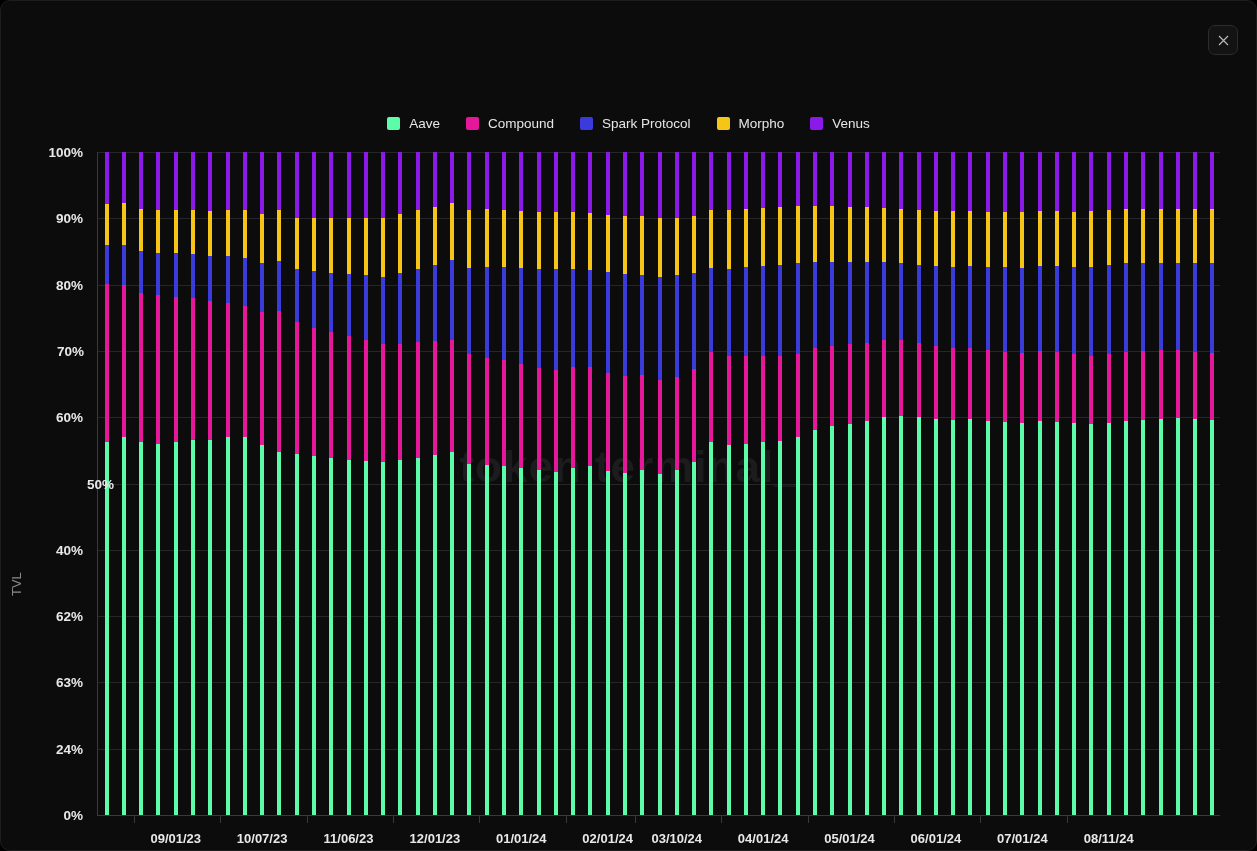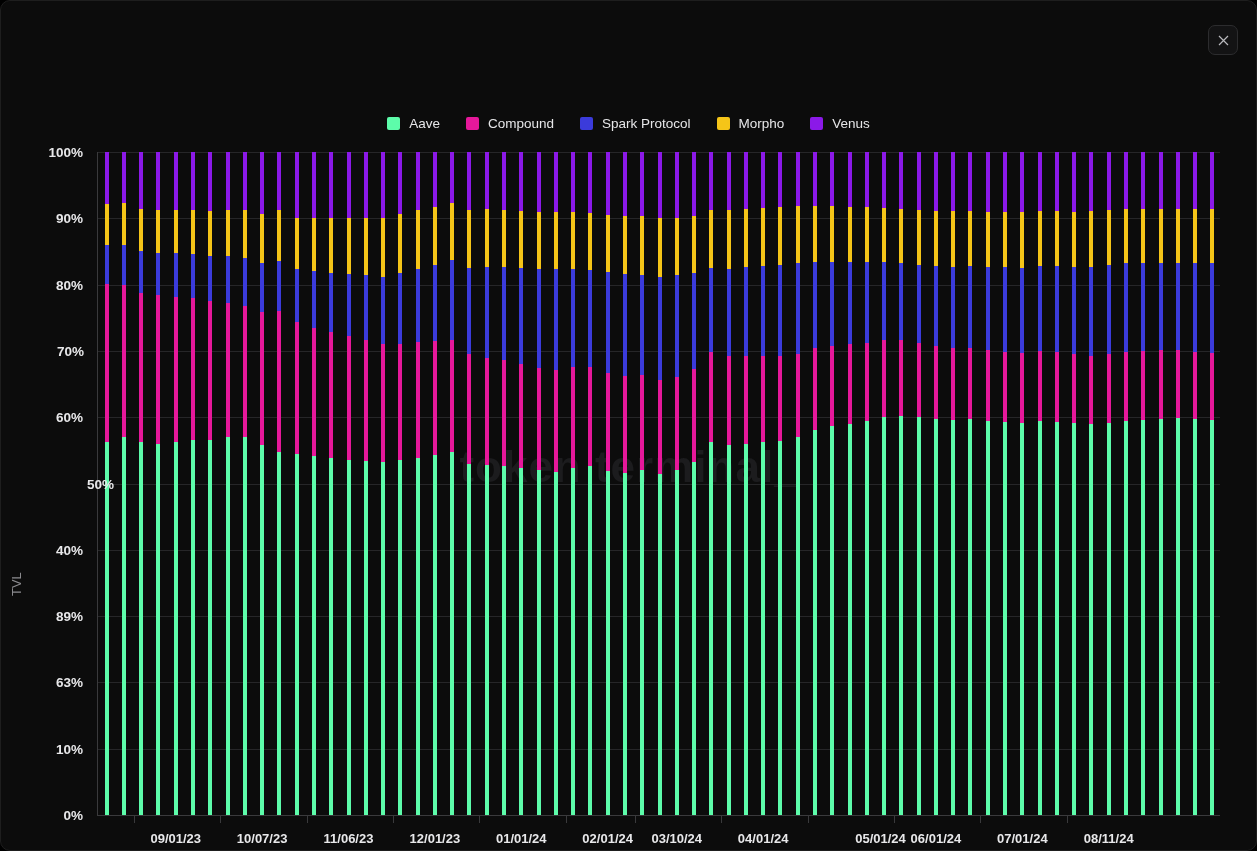--- a/index.html
+++ b/index.html
@@ -593,23 +593,23 @@
         <div class="bar" style="left: 1113.36px; height: 663px;">
           <div class="seg" style="background: rgb(93, 252, 170); height: 395.148px;"></div>
           <div class="seg" style="background: rgb(230, 24, 154); height: 66.963px;"></div>
           <div class="seg" style="background: rgb(59, 59, 219); height: 90.168px;"></div>
           <div class="seg" style="background: rgb(245, 197, 24); height: 53.703px;"></div>
           <div class="seg" style="background: rgb(139, 25, 232); height: 57.018px;"></div>
         </div>
       </div>
     <div id="yticks">
         <div class="ytick" style="top: 674px; left: 0px; width: 82px;">0%</div>
-        <div class="ytick" style="top: 607.7px; left: 0px; width: 82px;">10%</div>
+        <div class="ytick" style="top: 607.7px; left: 0px; width: 82px;">24%</div>
         <div class="ytick" style="top: 541.4px; left: 0px; width: 82px;">63%</div>
-        <div class="ytick" style="top: 475.1px; left: 0px; width: 82px;">89%</div>
+        <div class="ytick" style="top: 475.1px; left: 0px; width: 82px;">62%</div>
         <div class="ytick" style="top: 408.8px; left: 0px; width: 82px;">40%</div>
         <div class="ytick" style="top: 342.5px; left: 0px; width: 82px; margin-left: 31px;">50%</div>
         <div class="ytick" style="top: 276.2px; left: 0px; width: 82px;">60%</div>
         <div class="ytick" style="top: 209.9px; left: 1px; width: 82px;">70%</div>
         <div class="ytick" style="top: 143.6px; left: 0px; width: 82px;">80%</div>
         <div class="ytick" style="top: 77.3px; left: 0px; width: 82px;">90%</div>
         <div class="ytick" style="top: 11px; left: 0px; width: 82px;">100%</div>
       </div>
     <div id="xticks">
         <div class="axis-line-x" style="top: 674px; left: 96px; width: 1123px;"></div>
@@ -623,21 +623,21 @@
         <div class="xtick-label" style="left: 433.9px; top: 690px;">12/01/23</div>
         <div class="xtick-mark" style="left: 478.285px; top: 675px;"></div>
         <div class="xtick-label" style="left: 520.285px; top: 690px;">01/01/24</div>
         <div class="xtick-mark" style="left: 564.669px; top: 675px;"></div>
         <div class="xtick-label" style="left: 606.669px; top: 690px;">02/01/24</div>
         <div class="xtick-mark" style="left: 633.777px; top: 675px;"></div>
         <div class="xtick-label" style="left: 675.777px; top: 690px;">03/10/24</div>
         <div class="xtick-mark" style="left: 720.162px; top: 675px;"></div>
         <div class="xtick-label" style="left: 762.162px; top: 690px;">04/01/24</div>
         <div class="xtick-mark" style="left: 806.546px; top: 675px;"></div>
-        <div class="xtick-label" style="left: 848.546px; top: 690px; margin-left: 31px;">05/01/24</div>
+        <div class="xtick-label" style="left: 848.546px; top: 690px;">05/01/24</div>
         <div class="xtick-mark" style="left: 892.931px; top: 675px;"></div>
         <div class="xtick-label" style="left: 934.931px; top: 690px;">06/01/24</div>
         <div class="xtick-mark" style="left: 979.315px; top: 675px;"></div>
         <div class="xtick-label" style="left: 1021.32px; top: 690px;">07/01/24</div>
         <div class="xtick-mark" style="left: 1065.7px; top: 675px;"></div>
         <div class="xtick-label" style="left: 1107.7px; top: 690px;">08/11/24</div>
       </div>
   </div>
 
 </div>

